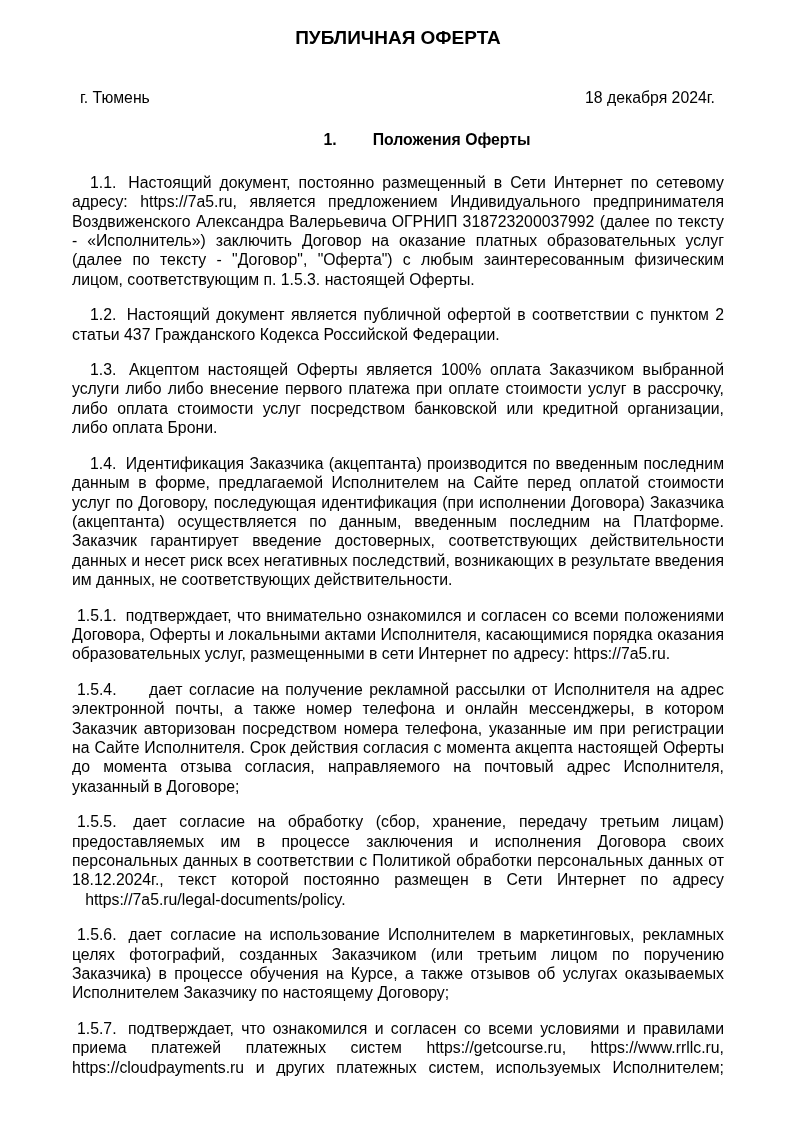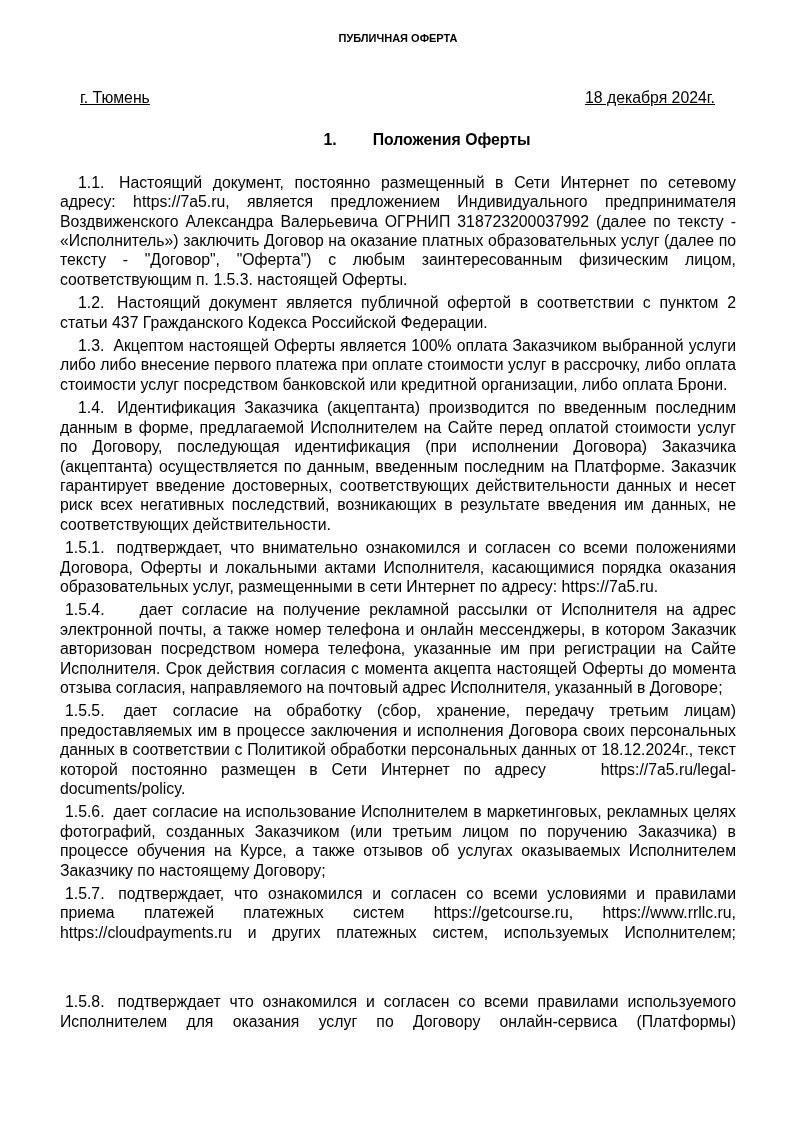--- a/index.html
+++ b/index.html
@@ -13,43 +13,42 @@
     font-family: "Liberation Sans", sans-serif;
     font-size: 15.8px;
     line-height: 19.4px;
     padding: 28px 54px 0 56px;
     overflow: hidden;
   }
   .doc-title {
     text-align: center;
     font-weight: bold;
     line-height: 20px;
-    font-size: 11px;
+    font-size: 19px;
   }
   .place-date-row {
     margin-top: 40px;
     display: flex;
     justify-content: space-between;
     align-items: baseline;
     padding-left: 24px;
     padding-right: 25px;
-    text-decoration: underline;
   }
   .section-heading {
     margin-top: 23px;
     display: flex;
     justify-content: center;
     font-weight: bold;
     position: relative;
     left: 29px;
   }
   .section-heading .sec-num { margin-right: 36px; }
   .doc-body { margin-top: 23px; }
   p.para {
-    margin: 4px;
+    margin: 16px;
     text-align: justify;
   }
   p.main-item { text-indent: 18px; }
   p.sub-item { text-indent: 5px; }
   .pnum { margin-right: 4px; }
   .pnum-tab { margin-right: 26px; }
   p.justify-last { text-align-last: justify; }
   p.gap-before { margin-top: 50px; }
 </style>
 </head>

